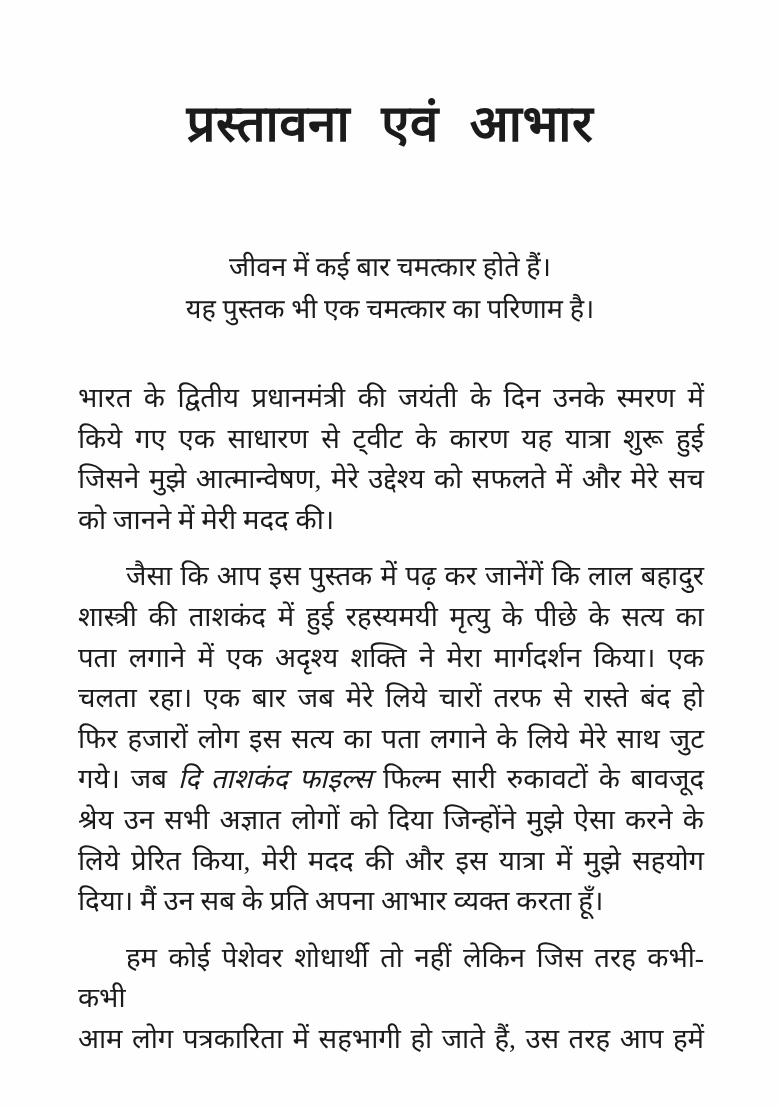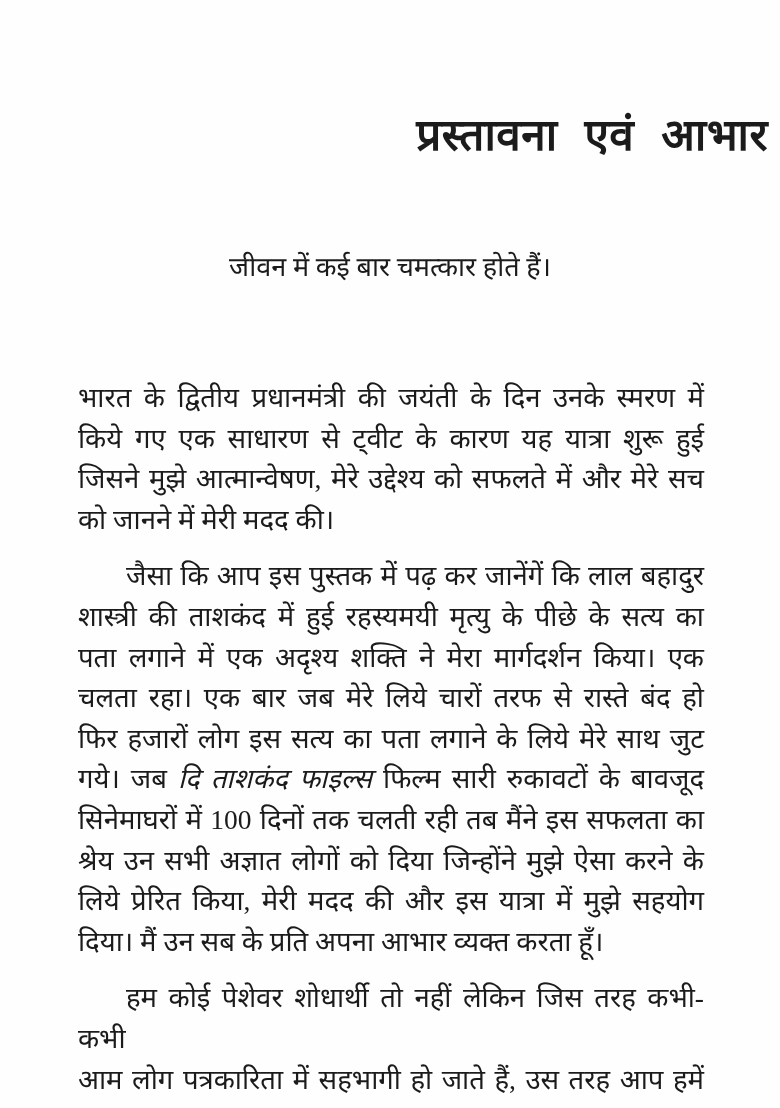--- a/index.html
+++ b/index.html
@@ -15,23 +15,23 @@
     background: #fefefe;
     color: #1b1b1b;
     font-family: "Liberation Serif", "DejaVu Serif", serif;
     overflow: hidden;
   }
   .title {
     position: absolute;
     top: 84px;
     left: 0;
     right: 0;
-    margin: 12px;
-    text-align: right;
-    font-size: 44px;
+    margin: 0;
+    text-align: center;
+    font-size: 51px;
     line-height: 80px;
     font-weight: bold;
     word-spacing: 0.35em;
     letter-spacing: 0.5px;
   }
   .epigraph {
     position: absolute;
     top: 246px;
     left: 0;
     right: 0;
@@ -66,37 +66,37 @@
   }
 </style>
 </head>
 <body>
 
 <div class="page">
   <h1 class="title">प्रस्तावना एवं आभार</h1>
 
   <div class="epigraph">
     <div class="epigraph-line">जीवन में कई बार चमत्कार होते हैं।</div>
+    <div class="epigraph-line">यह पुस्तक भी एक चमत्कार का परिणाम है।</div>
   </div>
 
   <div class="body-text" id="body-text">
       <div class="paragraph">
         <div class="line"><span class="seg">भारत के द्वितीय प्रधानमंत्री की जयंती के दिन उनके स्मरण में</span></div>
         <div class="line"><span class="seg">किये गए एक साधारण से ट्वीट के कारण यह यात्रा शुरू हुई</span></div>
         <div class="line"><span class="seg">जिसने मुझे आत्मान्वेषण, मेरे उद्देश्य को सफलते में और मेरे सच</span></div>
         <div class="line no-justify"><span class="seg">को जानने में मेरी मदद की।</span></div>
       </div>
       <div class="paragraph">
         <div class="line indent"><span class="seg">जैसा कि आप इस पुस्तक में पढ़ कर जानेंगें कि लाल बहादुर</span></div>
         <div class="line"><span class="seg">शास्त्री की ताशकंद में हुई रहस्यमयी मृत्यु के पीछे के सत्य का</span></div>
         <div class="line"><span class="seg">पता लगाने में एक अदृश्य शक्ति ने मेरा मार्गदर्शन किया। एक</span></div>
         <div class="line"><span class="seg">चलता रहा। एक बार जब मेरे लिये चारों तरफ से रास्ते बंद हो</span></div>
         <div class="line"><span class="seg">फिर हजारों लोग इस सत्य का पता लगाने के लिये मेरे साथ जुट</span></div>
         <div class="line"><span class="seg">गये। जब </span><span class="seg-italic">दि ताशकंद फाइल्स</span><span class="seg"> फिल्म सारी रुकावटों के बावजूद</span></div>
-        <div class="line"><span class="seg">सिनेमाघरों में 100 दिनों तक चलती रही तब मैंने इस सफलता का</span></div>
         <div class="line"><span class="seg">श्रेय उन सभी अज्ञात लोगों को दिया जिन्होंने मुझे ऐसा करने के</span></div>
         <div class="line"><span class="seg">लिये प्रेरित किया, मेरी मदद की और इस यात्रा में मुझे सहयोग</span></div>
         <div class="line no-justify"><span class="seg">दिया। मैं उन सब के प्रति अपना आभार व्यक्त करता हूँ।</span></div>
       </div>
       <div class="paragraph">
         <div class="line indent"><span class="seg">हम कोई पेशेवर शोधार्थी तो नहीं लेकिन जिस तरह कभी-कभी</span></div>
         <div class="line"><span class="seg">आम लोग पत्रकारिता में सहभागी हो जाते हैं, उस तरह आप हमें</span></div>
       </div>
     </div>
 </div>

